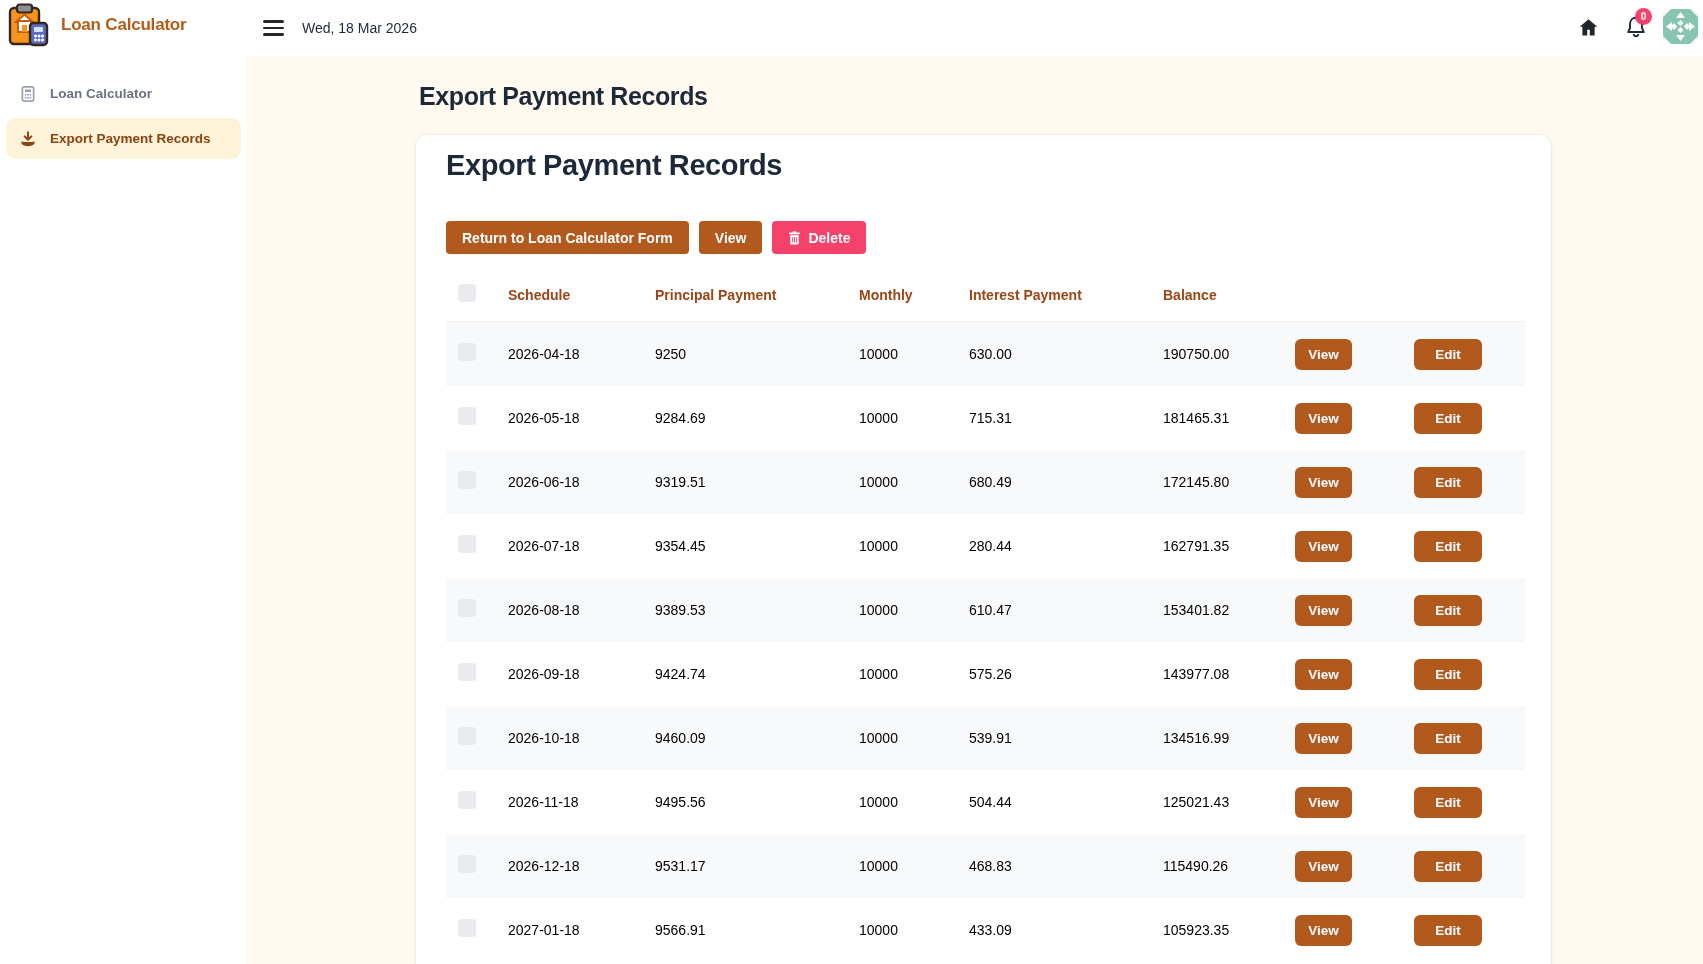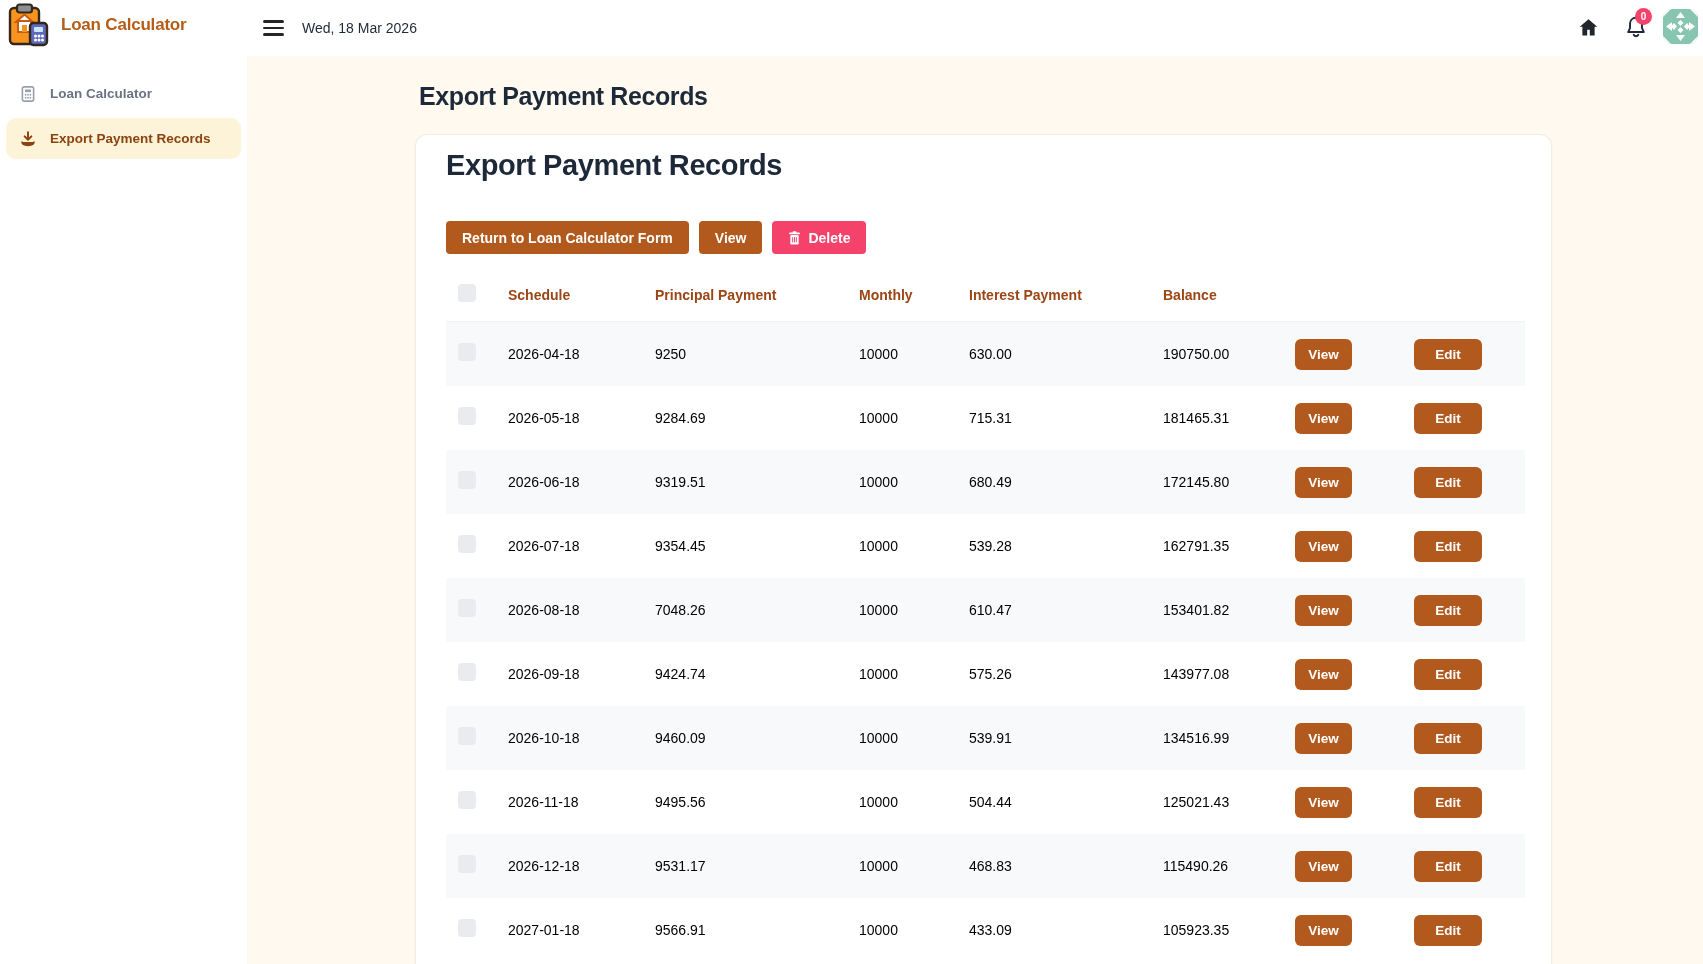--- a/index.html
+++ b/index.html
@@ -201,30 +201,30 @@
     <div class="cell">172145.80</div>
     <div><button class="row-btn view">View</button></div>
     <div><button class="row-btn edit">Edit</button></div>
   </div>
 
   <div class="trow">
     <div><input type="checkbox" class="cb" style=""></div>
     <div class="cell">2026-07-18</div>
     <div class="cell">9354.45</div>
     <div class="cell">10000</div>
-    <div class="cell">539.28</div>
+    <div class="cell">280.44</div>
     <div class="cell">162791.35</div>
     <div><button class="row-btn view">View</button></div>
     <div><button class="row-btn edit">Edit</button></div>
   </div>
 
   <div class="trow">
     <div><input type="checkbox" class="cb" style=""></div>
     <div class="cell">2026-08-18</div>
-    <div class="cell">7048.26</div>
+    <div class="cell">9389.53</div>
     <div class="cell">10000</div>
     <div class="cell">610.47</div>
     <div class="cell">153401.82</div>
     <div><button class="row-btn view">View</button></div>
     <div><button class="row-btn edit">Edit</button></div>
   </div>
 
   <div class="trow">
     <div><input type="checkbox" class="cb" style=""></div>
     <div class="cell">2026-09-18</div>

